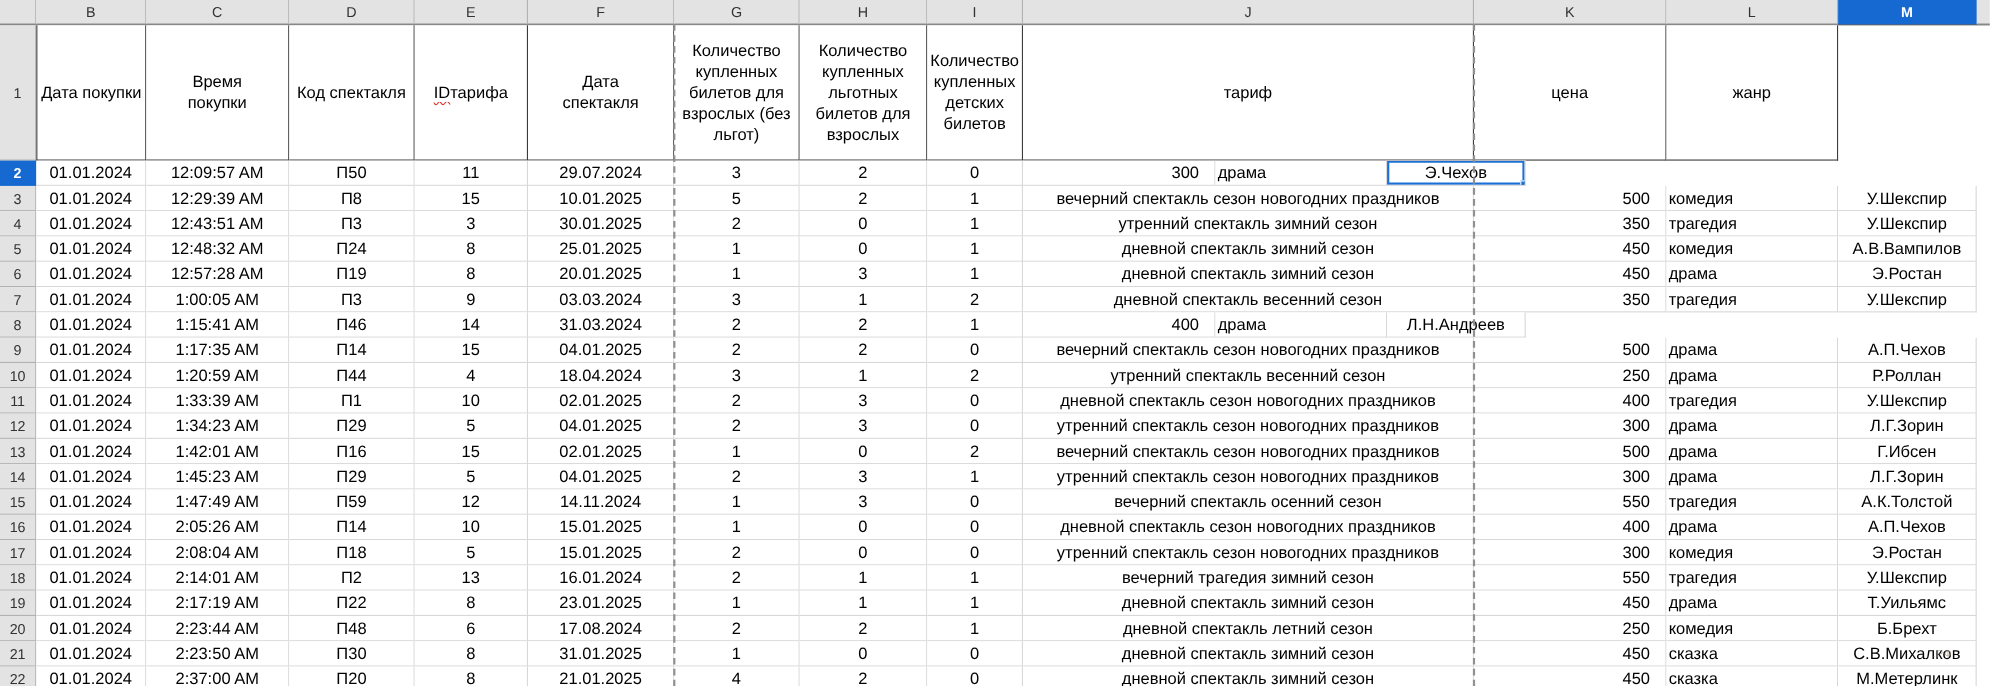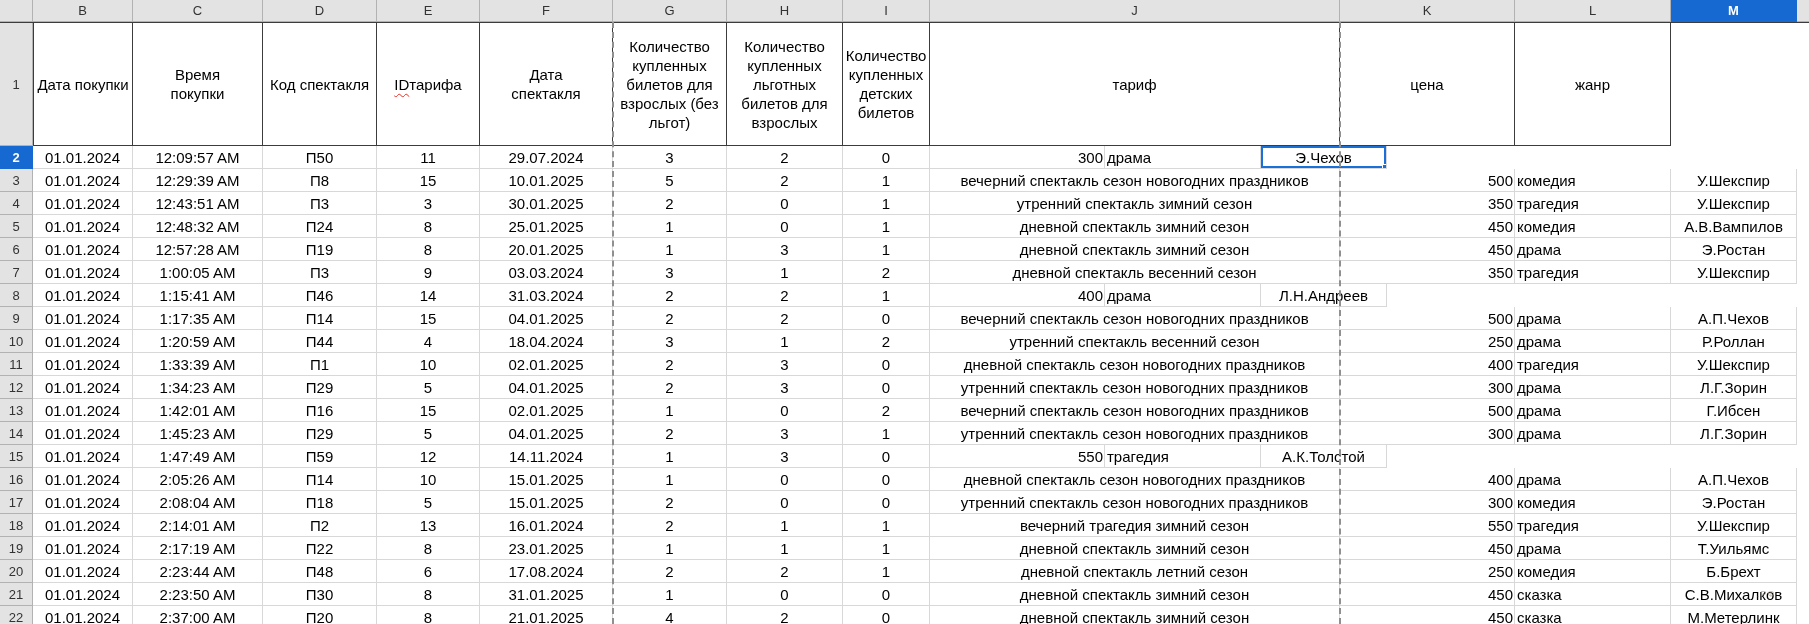--- a/index.html
+++ b/index.html
@@ -12,21 +12,21 @@
            font-size:13px;color:#333;}
   .colhead.selected{background:#1569d0;color:#fff;font-weight:bold;border-color:#1569d0;}
   .row{display:flex;}
   .rowhead{background:#e3e3e3;border-right:1px solid #b2b2b2;border-bottom:1px solid #b2b2b2;
            box-sizing:border-box;display:flex;align-items:center;justify-content:center;
            font-size:13px;color:#333;flex:0 0 auto;}
   .rowhead.selected{background:#1569d0;color:#fff;font-weight:bold;border-color:#1569d0;}
   .cell{box-sizing:border-box;border-right:1px solid #d8d8d8;border-bottom:1px solid #d8d8d8;
         display:flex;align-items:center;justify-content:center;font-size:15px;
         white-space:nowrap;overflow:hidden;flex:0 0 auto;background:#fff;}
-  .cell.al-right{justify-content:flex-end;padding-right:1px;}
+  .cell.al-right{justify-content:flex-end;padding-right:14px;}
   .cell.al-left{justify-content:flex-start;padding-left:2px;}
   .h1cell{border:solid #3c3c3c;border-width:0 1px 1px 0;text-align:center;
           white-space:pre-line;line-height:19px;}
   .h1cell.first{border-left:1px solid #3c3c3c;}
   .header-row{border-top:1px solid #3c3c3c;}
   .misspell{text-decoration:underline wavy #e03226 1px;text-underline-offset:3px;}
   .cell.active{position:relative;box-shadow:inset 0 0 0 2px #1a6fd8;z-index:1;}
   .cell.active::after{content:"";position:absolute;right:-2px;bottom:-2px;width:6px;height:6px;
         background:#1a6fd8;border:1px solid #fff;box-sizing:border-box;}
   .pagebreak{position:absolute;top:22px;bottom:0;width:0;border-left:2px dashed #909090;z-index:2;pointer-events:none;}
@@ -277,20 +277,21 @@
       <div class="row" style="height: 23px;">
         <div class="rowhead" style="width: 33px;">15</div>
         <div class="cell " style="width: 100px;">01.01.2024</div>
         <div class="cell " style="width: 130px;">1:47:49 AM</div>
         <div class="cell " style="width: 114px;">П59</div>
         <div class="cell " style="width: 103px;">12</div>
         <div class="cell " style="width: 133px;">14.11.2024</div>
         <div class="cell " style="width: 114px;">1</div>
         <div class="cell " style="width: 116px;">3</div>
         <div class="cell " style="width: 87px;">0</div>
+        <div class="cell " style="width: 410px;">вечерний спектакль осенний сезон</div>
         <div class="cell al-right" style="width: 175px;">550</div>
         <div class="cell al-left" style="width: 156px;">трагедия</div>
         <div class="cell " style="width: 126px;">А.К.Толстой</div>
       </div>
       <div class="row" style="height: 23px;">
         <div class="rowhead" style="width: 33px;">16</div>
         <div class="cell " style="width: 100px;">01.01.2024</div>
         <div class="cell " style="width: 130px;">2:05:26 AM</div>
         <div class="cell " style="width: 114px;">П14</div>
         <div class="cell " style="width: 103px;">10</div>

